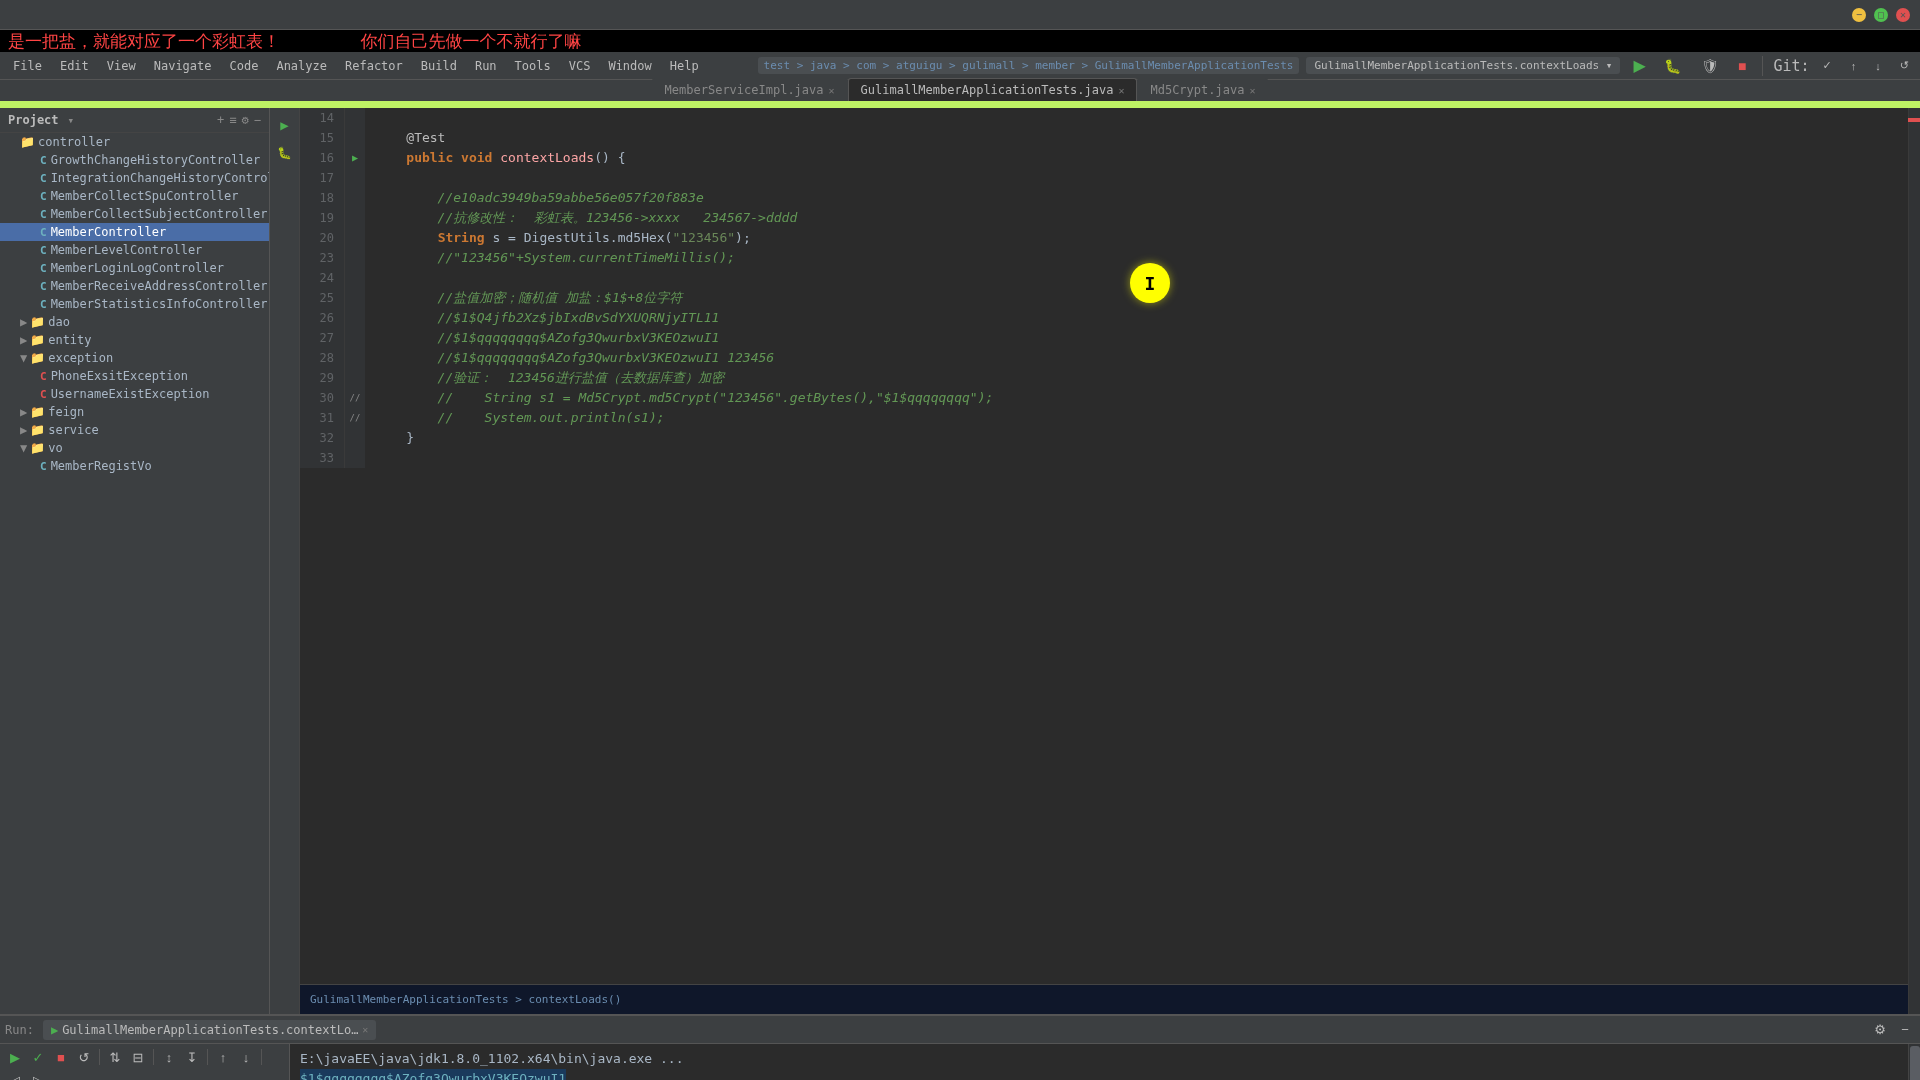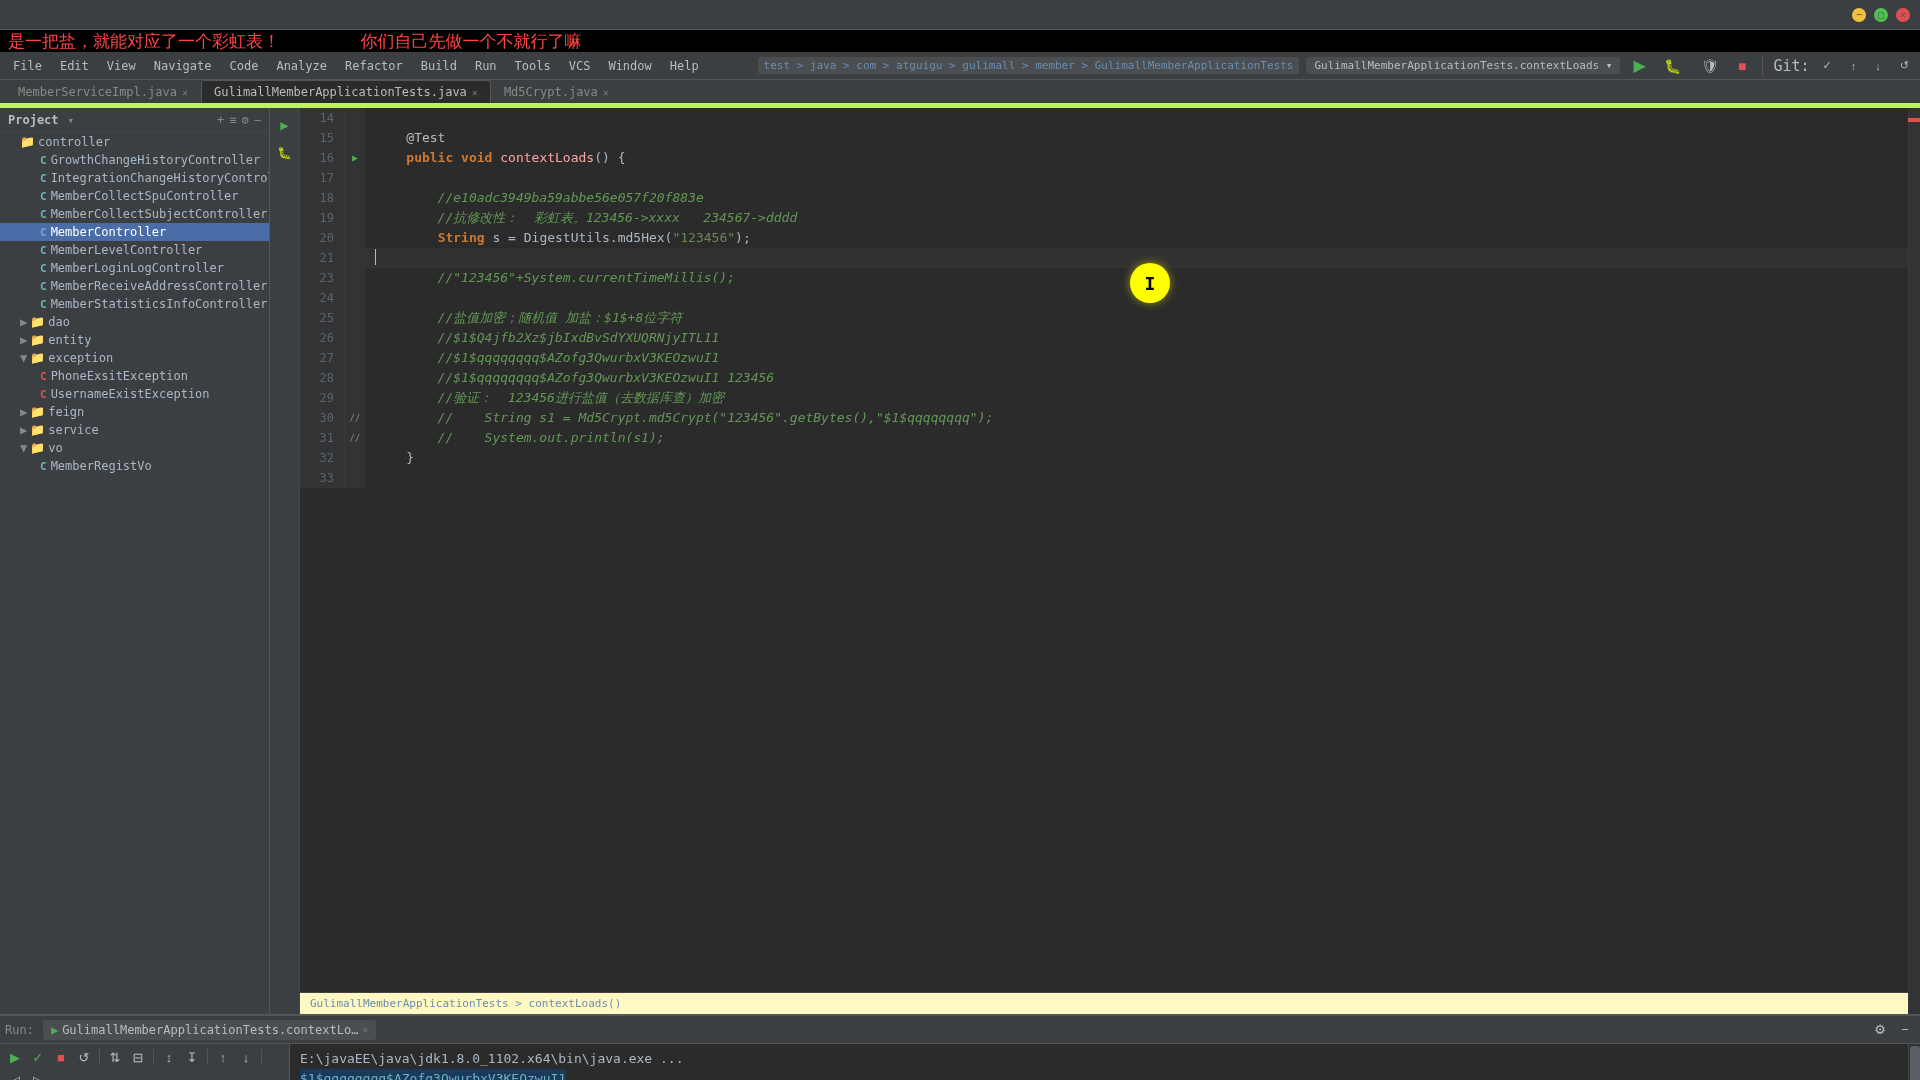--- a/index.html
+++ b/index.html
@@ -65,22 +65,23 @@
       border: none;
     }
     .toolbar-sep { width: 1px; height: 20px; background: #555; margin: 0 3px; }
 
     
     #tab-bar {
       height: 28px;
       background: #3c3f41;
       display: flex;
       align-items: flex-end;
-      border-bottom: 5px solid #bef264;
+      border-bottom: 7px solid #bef264;
       padding: 0 5px;
+      justify-content: center;
     }
     .tab {
       padding: 4px 12px;
       font-size: 12px;
       cursor: pointer;
       border-radius: 3px 3px 0 0;
       border: 1px solid transparent;
       border-bottom: none;
       display: flex;
       align-items: center;
@@ -535,25 +536,20 @@
           <span class="line-gutter"></span>
           <span class="line-content"><span class="comment">        //抗修改性：  彩虹表。123456-&gt;xxxx   234567-&gt;dddd</span></span>
         </div>
 
         <div class="code-line">
           <span class="line-number">20</span>
           <span class="line-gutter"></span>
           <span class="line-content">        <span class="kw">String</span> s = DigestUtils.md5Hex(<span class="str">"123456"</span>);</span>
         </div>
 
-        <div class="code-line cursor-line">
-          <span class="line-number">21</span>
-          <span class="line-gutter"></span>
-          <span class="line-content"><span style="display:inline-block;width:1px;height:16px;background:#bbb;vertical-align:text-bottom;"></span></span>
-        </div>
 
 
         <div class="code-line">
           <span class="line-number">23</span>
           <span class="line-gutter"></span>
           <span class="line-content"><span class="comment">        //"123456"+System.currentTimeMillis();</span></span>
         </div>
 
         <div class="code-line">
           <span class="line-number">24</span>
@@ -609,21 +605,21 @@
           <span class="line-content">    }</span>
         </div>
 
         <div class="code-line">
           <span class="line-number">33</span>
           <span class="line-gutter"></span>
           <span class="line-content"> </span>
         </div>
       </div>
 
-      <div style="height:22px;background:#fef9c3;border-top:1px solid #444;display:flex;align-items:center;padding:4px 10px;font-size:11px;color:#6b8db0;">
+      <div style="height:30px;background:#0f172a;border-top:1px solid #444;display:flex;align-items:center;padding:4px 10px;font-size:11px;color:#6b8db0;">
         <span>GulimallMemberApplicationTests &gt; contextLoads()</span>
       </div>
     </div>
 
     <div id="right-gutter" style="width:12px;background:#313335;position:relative;">
       <div style="position:absolute;right:0;top:10px;width:12px;height:4px;background:#e05050;"></div>
     </div>
   </div>
 </div>
 

